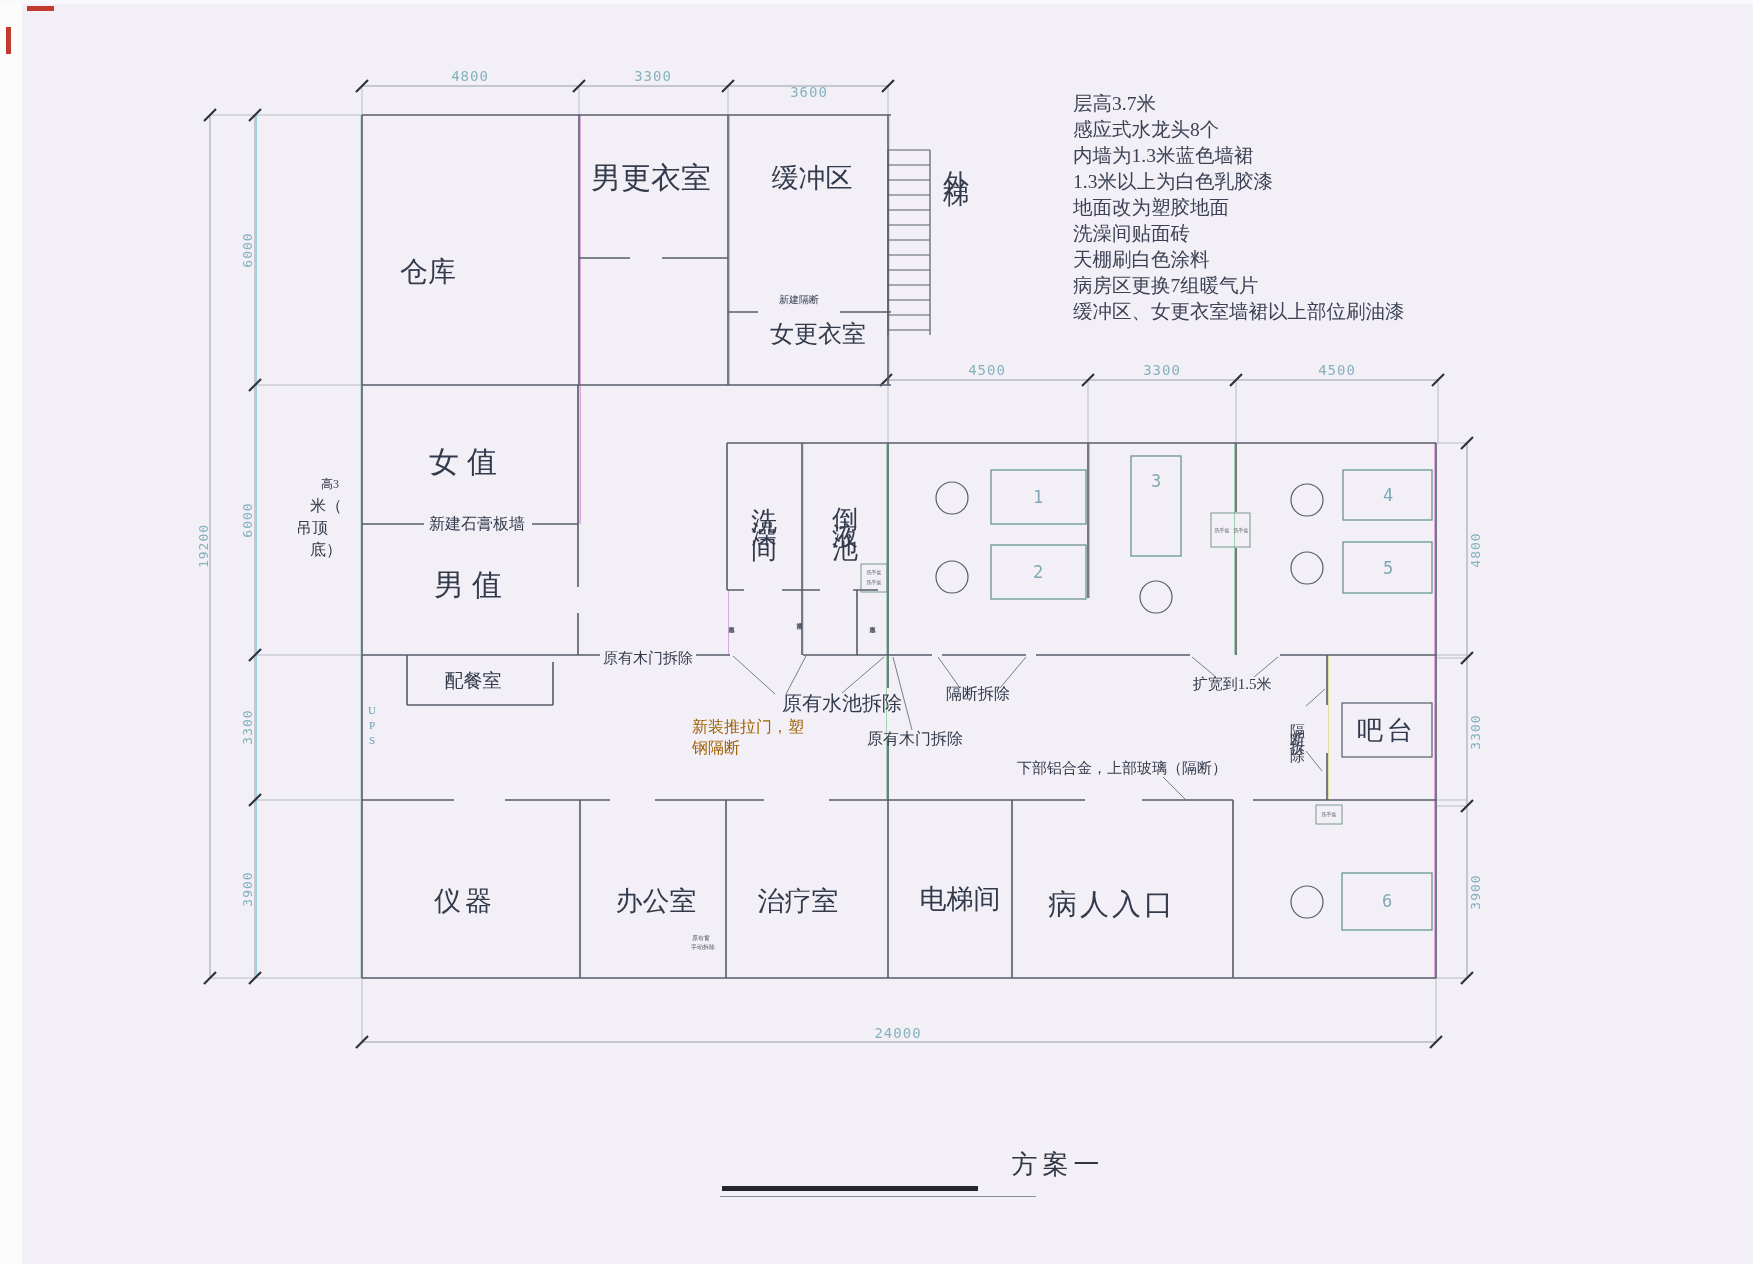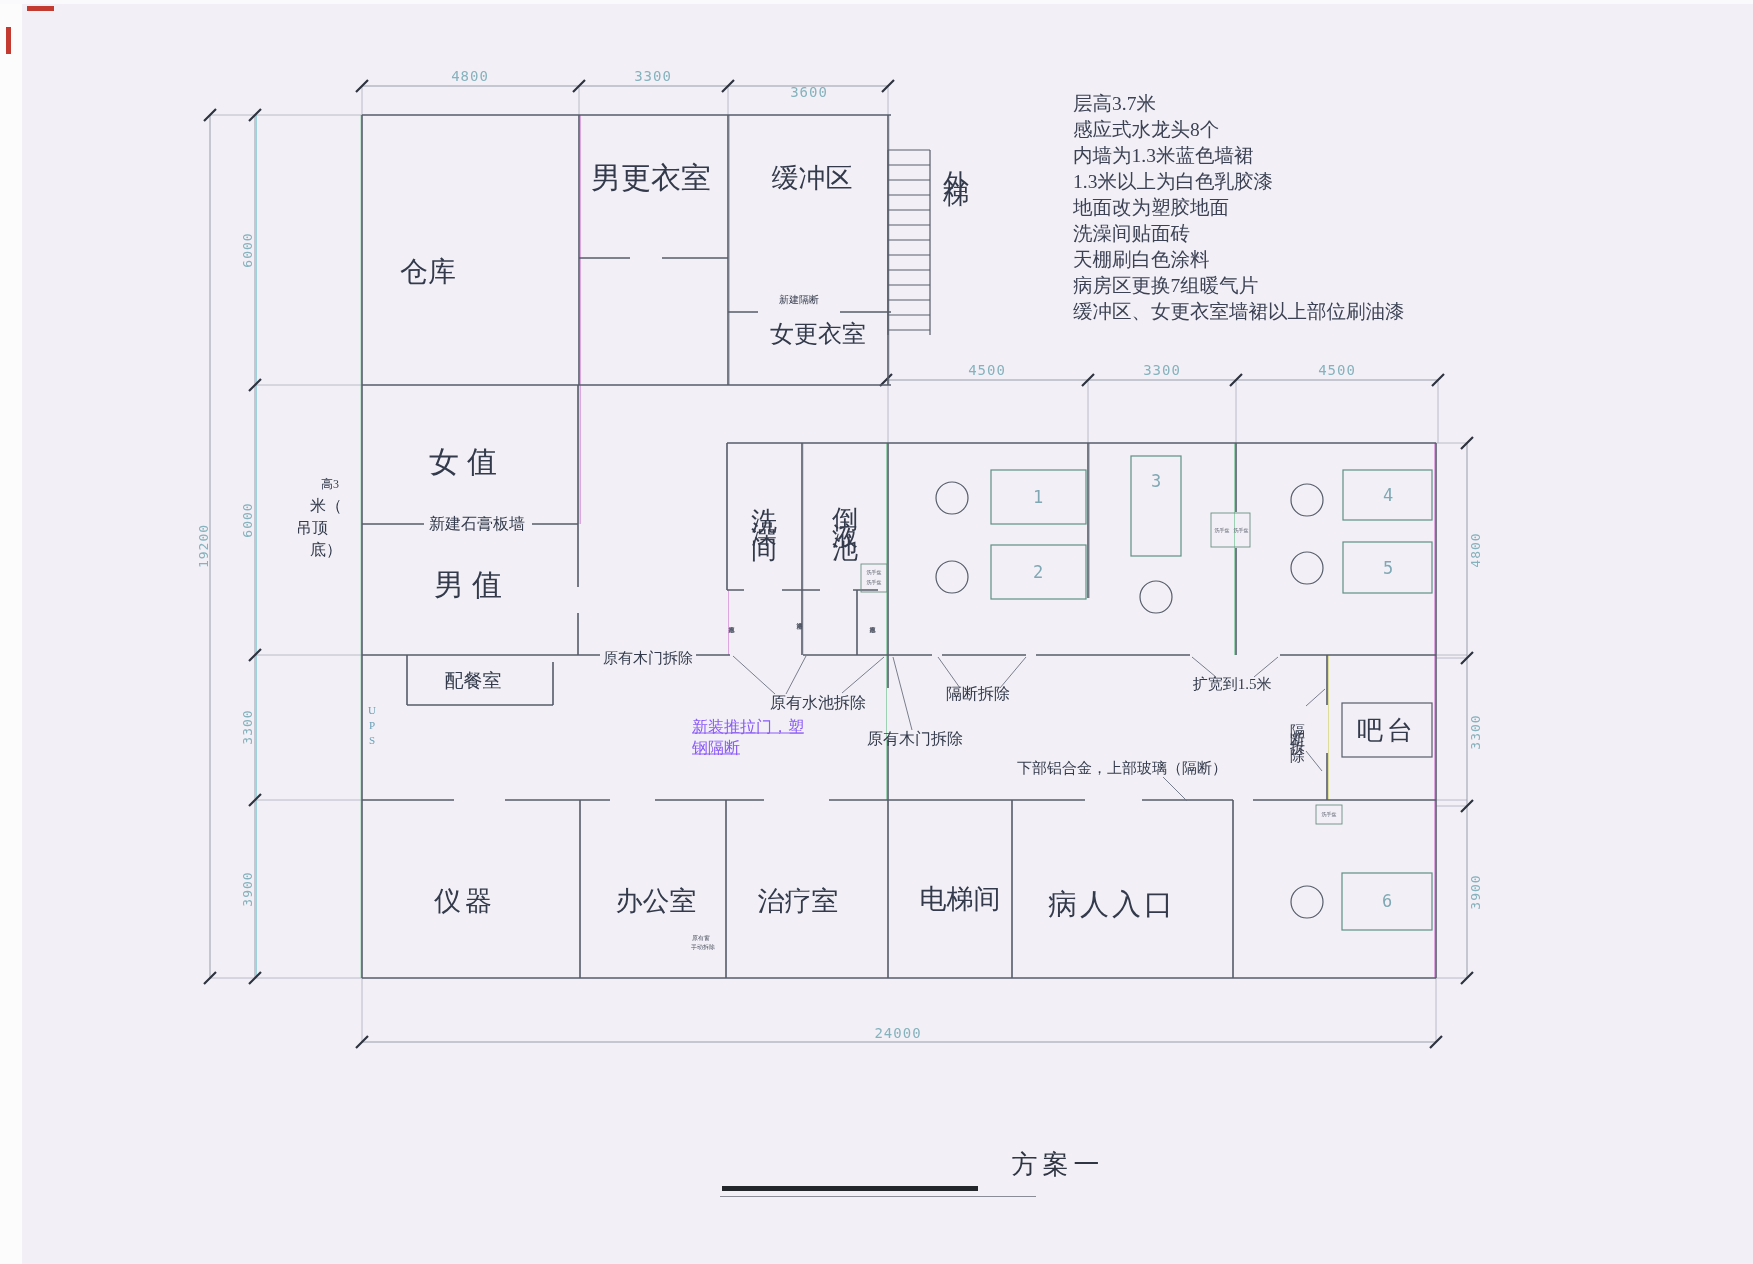--- a/index.html
+++ b/index.html
@@ -2,21 +2,21 @@
 <html><head>
 <meta charset="utf-8">
 <style>
   html,body{margin:0;padding:0;background:#e8e6ee;}
   .canvas{position:relative;width:1753px;height:1264px;background:#f2f0f6;overflow:hidden;
           font-family:"Liberation Serif","DejaVu Serif",serif;color:#343a4a;}
   .edge-left{position:absolute;left:0;top:0;width:22px;height:1264px;background:#fcfcfd;}
   .edge-top{position:absolute;left:0;top:0;width:1753px;height:4px;background:#fafafc;}
   svg{position:absolute;left:0;top:0;}
   .lbl{position:absolute;transform:translate(-50%,-50%);white-space:nowrap;color:#333a4b;}
-  .ll{position:absolute;transform:translate(0,-50%);white-space:nowrap;color:#8b5cf6;text-decoration:underline;}
+  .ll{position:absolute;transform:translate(0,-50%);white-space:nowrap;color:#a16207;}
   .vlbl{position:absolute;transform:translate(-50%,-50%);writing-mode:vertical-rl;
         text-orientation:upright;white-space:nowrap;color:#333a4b;}
   .dim{position:absolute;transform:translate(-50%,-50%);font-family:"DejaVu Sans Mono",monospace;
        color:#85b2bd;letter-spacing:1px;}
   .dimv{position:absolute;transform:translate(-50%,-50%) rotate(-90deg);font-family:"DejaVu Sans Mono",monospace;
        color:#85b2bd;letter-spacing:1px;}
   .bednum{position:absolute;transform:translate(-50%,-50%);font-family:"DejaVu Sans Mono",monospace;
        color:#7fa8b4;}
   .note-line{position:absolute;transform:translate(0,-50%);white-space:nowrap;
        font-size:19.5px;color:#3c4254;}
@@ -187,21 +187,21 @@
   <div class="lbl" style="left:465px;top:901px;font-size:27px;letter-spacing:4px">仪器</div>
   <div class="lbl" style="left:656px;top:901px;font-size:27px">办公室</div>
   <div class="lbl" style="left:798px;top:901px;font-size:27px">治疗室</div>
   <div class="lbl" style="left:960px;top:899px;font-size:27px">电梯间</div>
   <div class="lbl" style="left:1112px;top:905px;font-size:29px;letter-spacing:3px">病人入口</div>
   <div class="vlbl" style="left:372px;top:726px;font-size:11px;letter-spacing:3px;color:#6aa0b8">UPS</div>
 
   <div class="lbl" style="left:799px;top:300px;font-size:10px">新建隔断</div>
   <div class="lbl" style="left:477px;top:524px;font-size:16px">新建石膏板墙</div>
   <div class="lbl masked" style="left:648px;top:658px;font-size:15px">原有木门拆除</div>
-  <div class="lbl" style="left:818px;top:703px;font-size:16px">原有水池拆除</div>
+  <div class="lbl" style="left:842px;top:703px;font-size:20px">原有水池拆除</div>
   <div class="ll" style="left:692px;top:727px;font-size:16px">新装推拉门，塑</div>
   <div class="ll" style="left:692px;top:748px;font-size:16px">钢隔断</div>
   <div class="lbl" style="left:915px;top:739px;font-size:16px">原有木门拆除</div>
   <div class="lbl" style="left:978px;top:694px;font-size:16px">隔断拆除</div>
   <div class="lbl" style="left:1232px;top:684px;font-size:15px">扩宽到1.5米</div>
   <div class="vlbl" style="left:1297px;top:728px;font-size:15px;letter-spacing:8px">隔断拆除</div>
   <div class="lbl" style="left:1122px;top:768px;font-size:15px">下部铝合金，上部玻璃（隔断）</div>
 
   <div>
     <div class="lbl" style="left:330px;top:484px;font-size:12px">高3</div>

